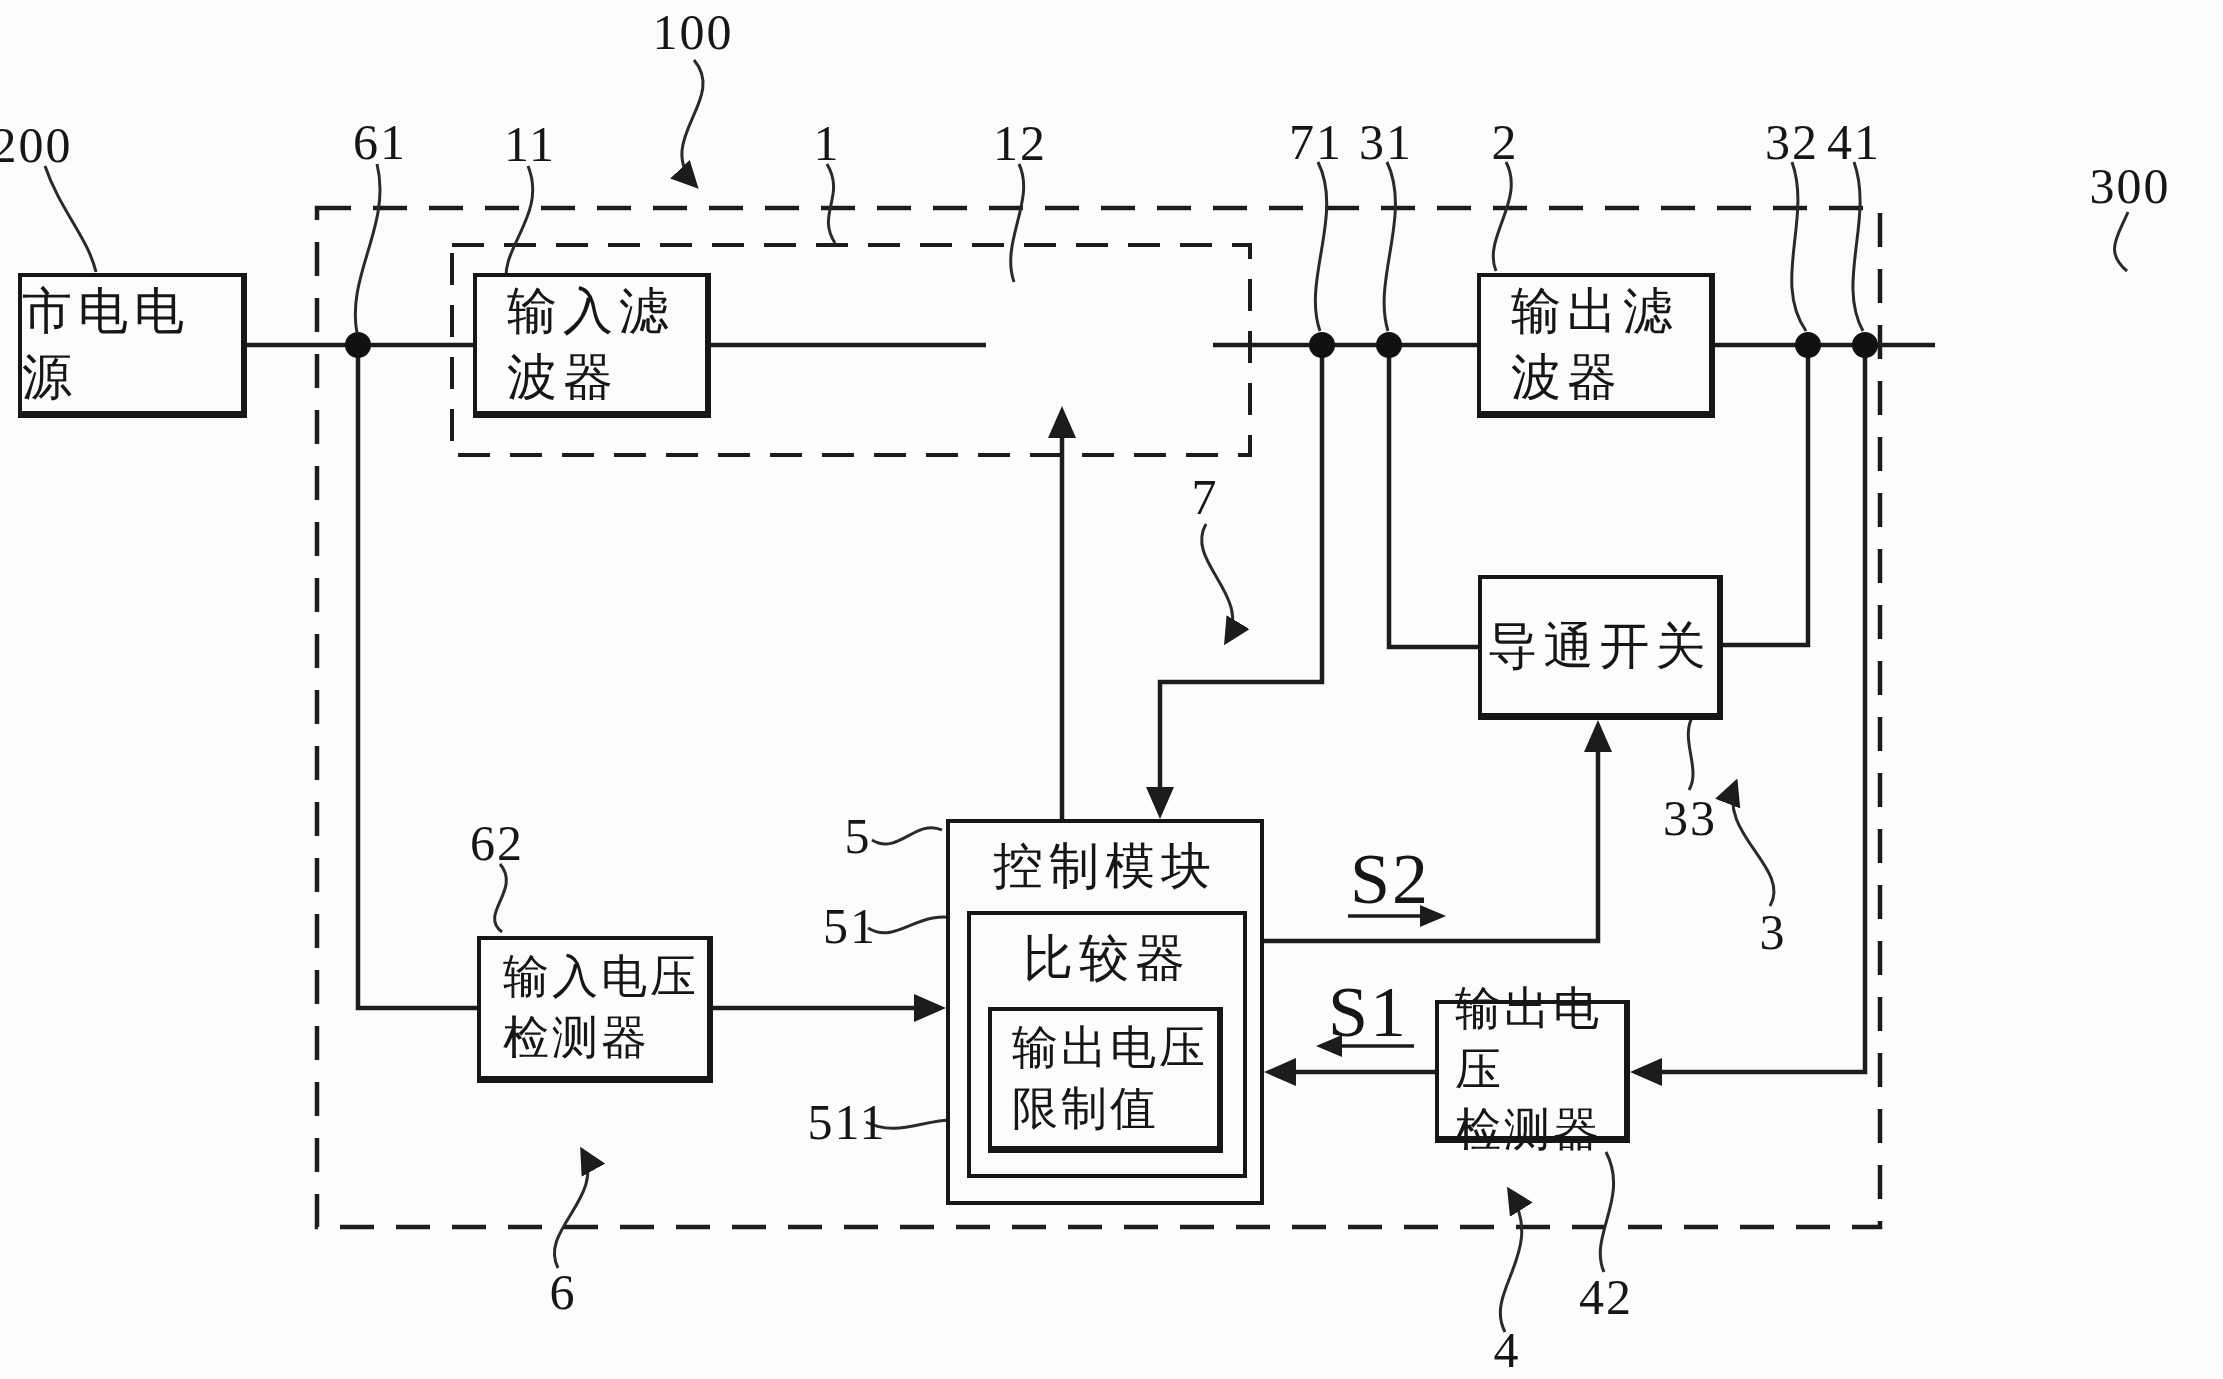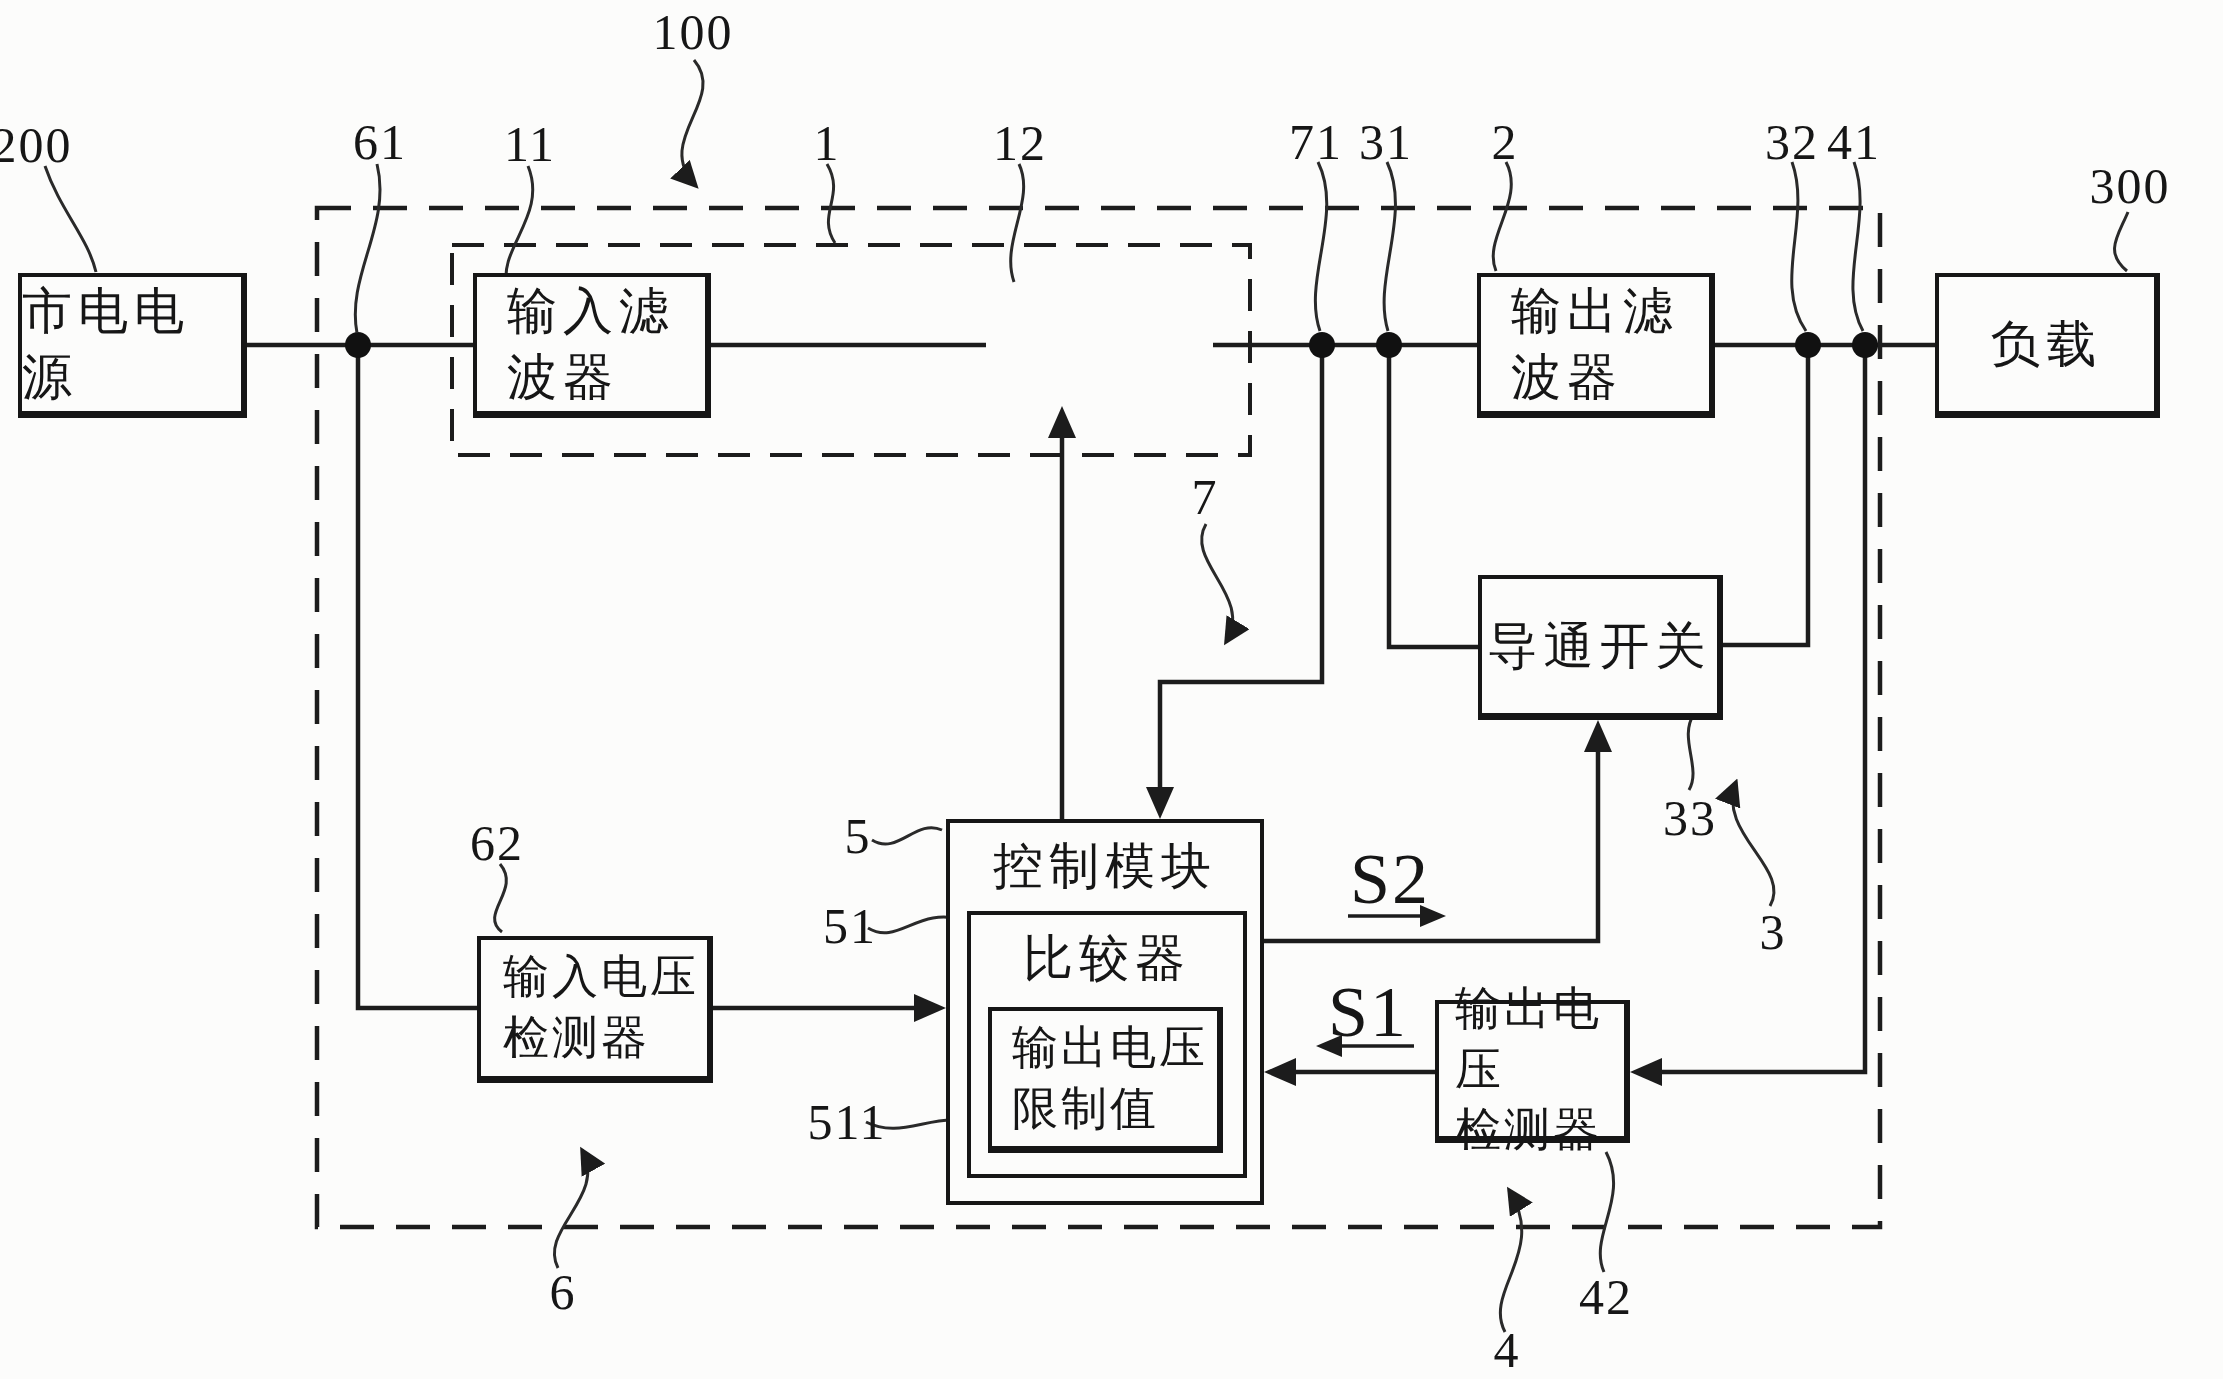--- a/index.html
+++ b/index.html
@@ -109,21 +109,20 @@
 
   <div class="blk" style="left:18px;top:273px;width:229px;height:145px;">市电电源</div>
 
   <div class="blk leftal" style="left:473px;top:273px;width:238px;height:145px;">输入滤
 波器</div>
 
 
   <div class="blk leftal" style="left:1477px;top:273px;width:238px;height:145px;">输出滤
 波器</div>
 
-  <div class="blk" style="left:1935px;top:273px;width:225px;height:145px;">负载</div>
 
   <div class="blk" style="left:1478px;top:575px;width:245px;height:145px;">导通开关</div>
 
   <div class="blk thin topal" style="left:946px;top:819px;width:318px;height:386px;">控制模块</div>
 
   <div class="blk thin topal" style="left:967px;top:911px;width:280px;height:267px;">比较器</div>
 
   <div class="blk leftal small" style="left:988px;top:1007px;width:235px;height:146px;padding-left:20px;">输出电压
 限制值</div>
 

